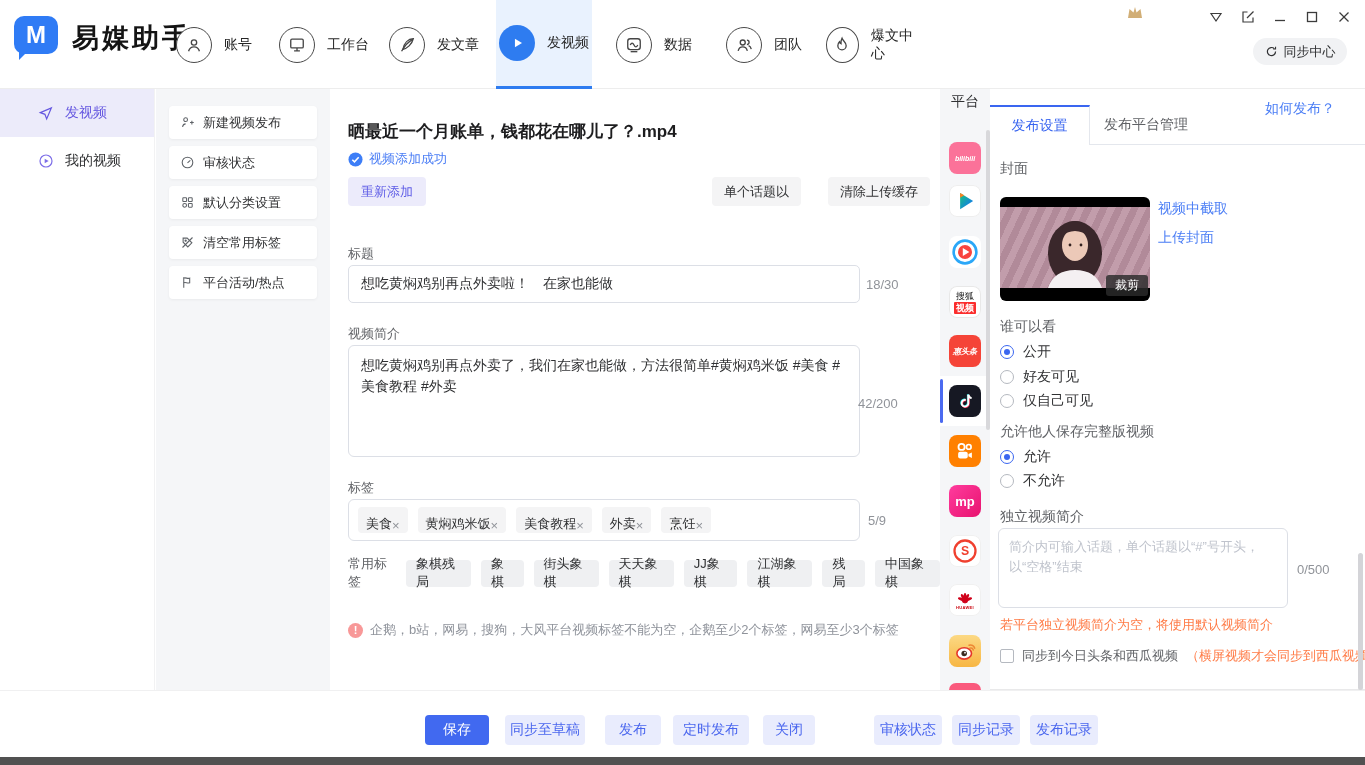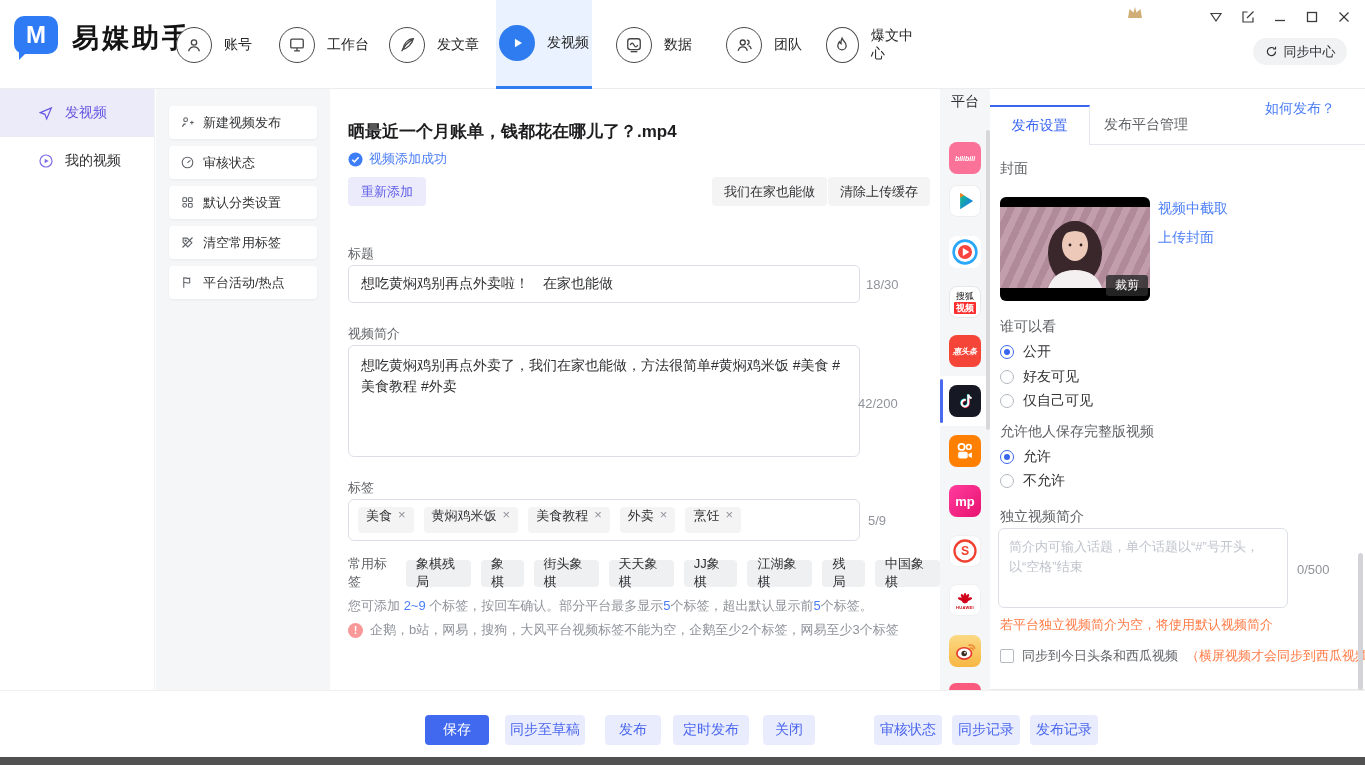--- a/index.html
+++ b/index.html
@@ -41,21 +41,21 @@
   .btn-readd{position:absolute;left:18px;top:88px;height:29px;padding:0 13px;background:#ecebfb;color:#5e5ce6;font-size:13px;border:none;border-radius:4px;cursor:pointer}
   .btn-gray{position:absolute;top:88px;height:29px;padding:0 12px;background:#f4f4f5;color:#303133;font-size:13px;border:none;border-radius:4px;cursor:pointer}
   .btn-open{left:382px}.btn-clear{left:498px}
   .f-label{position:absolute;left:18px;font-size:13px;color:#606266}
   .lbl-title{top:156px}.lbl-desc{top:236px}.lbl-tags{top:390px}
   .title-input{position:absolute;left:18px;top:176px;width:512px;height:38px;border:1px solid #dcdfe6;border-radius:5px;padding:12px 12px;font-size:14px;color:#303133;outline:none;font-family:inherit}
   .counter{position:absolute;font-size:13px;color:#909399}
   .cnt-title{left:536px;top:188px}.cnt-desc{left:528px;top:307px}.cnt-tags{left:538px;top:424px}
   .desc-box{position:absolute;left:18px;top:256px;width:512px;height:112px;border:1px solid #dcdfe6;border-radius:6px;padding:9px 12px;font-size:14px;color:#303133;resize:none;outline:none;line-height:1.5;font-family:inherit}
   .tag-box{position:absolute;left:18px;top:410px;width:512px;height:42px;border:1px solid #dcdfe6;border-radius:6px;display:flex;align-items:center;gap:10px;padding:0 9px}
-  .tag-chip{height:26px;background:#f4f4f5;border-radius:4px;display:flex;align-items:flex-start;gap:6px;padding:0 8px;font-size:13px;color:#303133;cursor:pointer}
+  .tag-chip{height:26px;background:#f4f4f5;border-radius:4px;display:flex;align-items:flex-end;gap:0;padding:0 8px;font-size:13px;color:#303133;cursor:pointer}
   .tag-x{color:#909399;font-size:13px;cursor:pointer}
   .common-row{position:absolute;left:18px;top:466px;display:flex;align-items:center;gap:10px}
   .common-label{font-size:13px;color:#606266;margin-right:3px}
   .common-chip{height:27px;background:#eff0f2;border-radius:4px;display:flex;align-items:center;padding:0 10px;font-size:13px;color:#303133;cursor:pointer}
   .help{position:absolute;left:18px;top:508px;font-size:13px;color:#909399}
   .help .hl{color:#4a7df5}
   .notice{position:absolute;left:18px;top:532px;display:flex;align-items:center;gap:7px;font-size:13px;color:#8f939b}
   .notice-ico{width:15px;height:15px;border-radius:50%;background:#f89898;color:#fff;font-size:11px;font-weight:bold;display:flex;align-items:center;justify-content:center}
 
   
@@ -307,21 +307,21 @@
   <main class="main">
     <h1 class="filename">晒最近一个月账单，钱都花在哪儿了？.mp4</h1>
     <div class="status">
       <svg width="15" height="15" viewBox="0 0 16 16">
           <circle cx="8" cy="8" r="7.5" fill="#3d7ef7"></circle>
           <path d="M4.6 8.2l2.3 2.3 4.5-4.8" fill="none" stroke="#fff" stroke-width="1.6"></path>
         </svg>
       <span>视频添加成功</span>
     </div>
     <button class="btn-readd">重新添加</button>
-    <button class="btn-gray btn-open">我们在家也能做</button>
+    <button class="btn-gray btn-open">单个话题以</button>
     <button class="btn-gray btn-clear">清除上传缓存</button>
 
     <label class="f-label lbl-title">标题</label>
     <input class="title-input" value="想吃黄焖鸡别再点外卖啦！　在家也能做" style="">
     <span class="counter cnt-title">18/30</span>
 
     <label class="f-label lbl-desc">视频简介</label>
     <textarea class="desc-box" style="">想吃黄焖鸡别再点外卖了，我们在家也能做，方法很简单#黄焖鸡米饭 #美食 #美食教程 #外卖</textarea>
     <span class="counter cnt-desc">42/200</span>
 
@@ -355,21 +355,20 @@
       <span class="common-chip">象棋残局</span>
       <span class="common-chip">象棋</span>
       <span class="common-chip">街头象棋</span>
       <span class="common-chip">天天象棋</span>
       <span class="common-chip">JJ象棋</span>
       <span class="common-chip">江湖象棋</span>
       <span class="common-chip">残局</span>
       <span class="common-chip">中国象棋</span>
     </div>
 
-    <p class="help"><span>您可添加 </span><span class="hl">2~9</span><span> 个标签，按回车确认。部分平台最多显示</span><span class="hl">5</span><span>个标签，超出默认显示前</span><span class="hl">5</span><span>个标签。</span></p>
 
     <div class="notice">
       <span class="notice-ico">!</span>
       <span>企鹅，b站，网易，搜狗，大风平台视频标签不能为空，企鹅至少2个标签，网易至少3个标签</span>
     </div>
   </main>
 
   <div class="pcol">
     <div class="pcol-label">平台</div>
 

